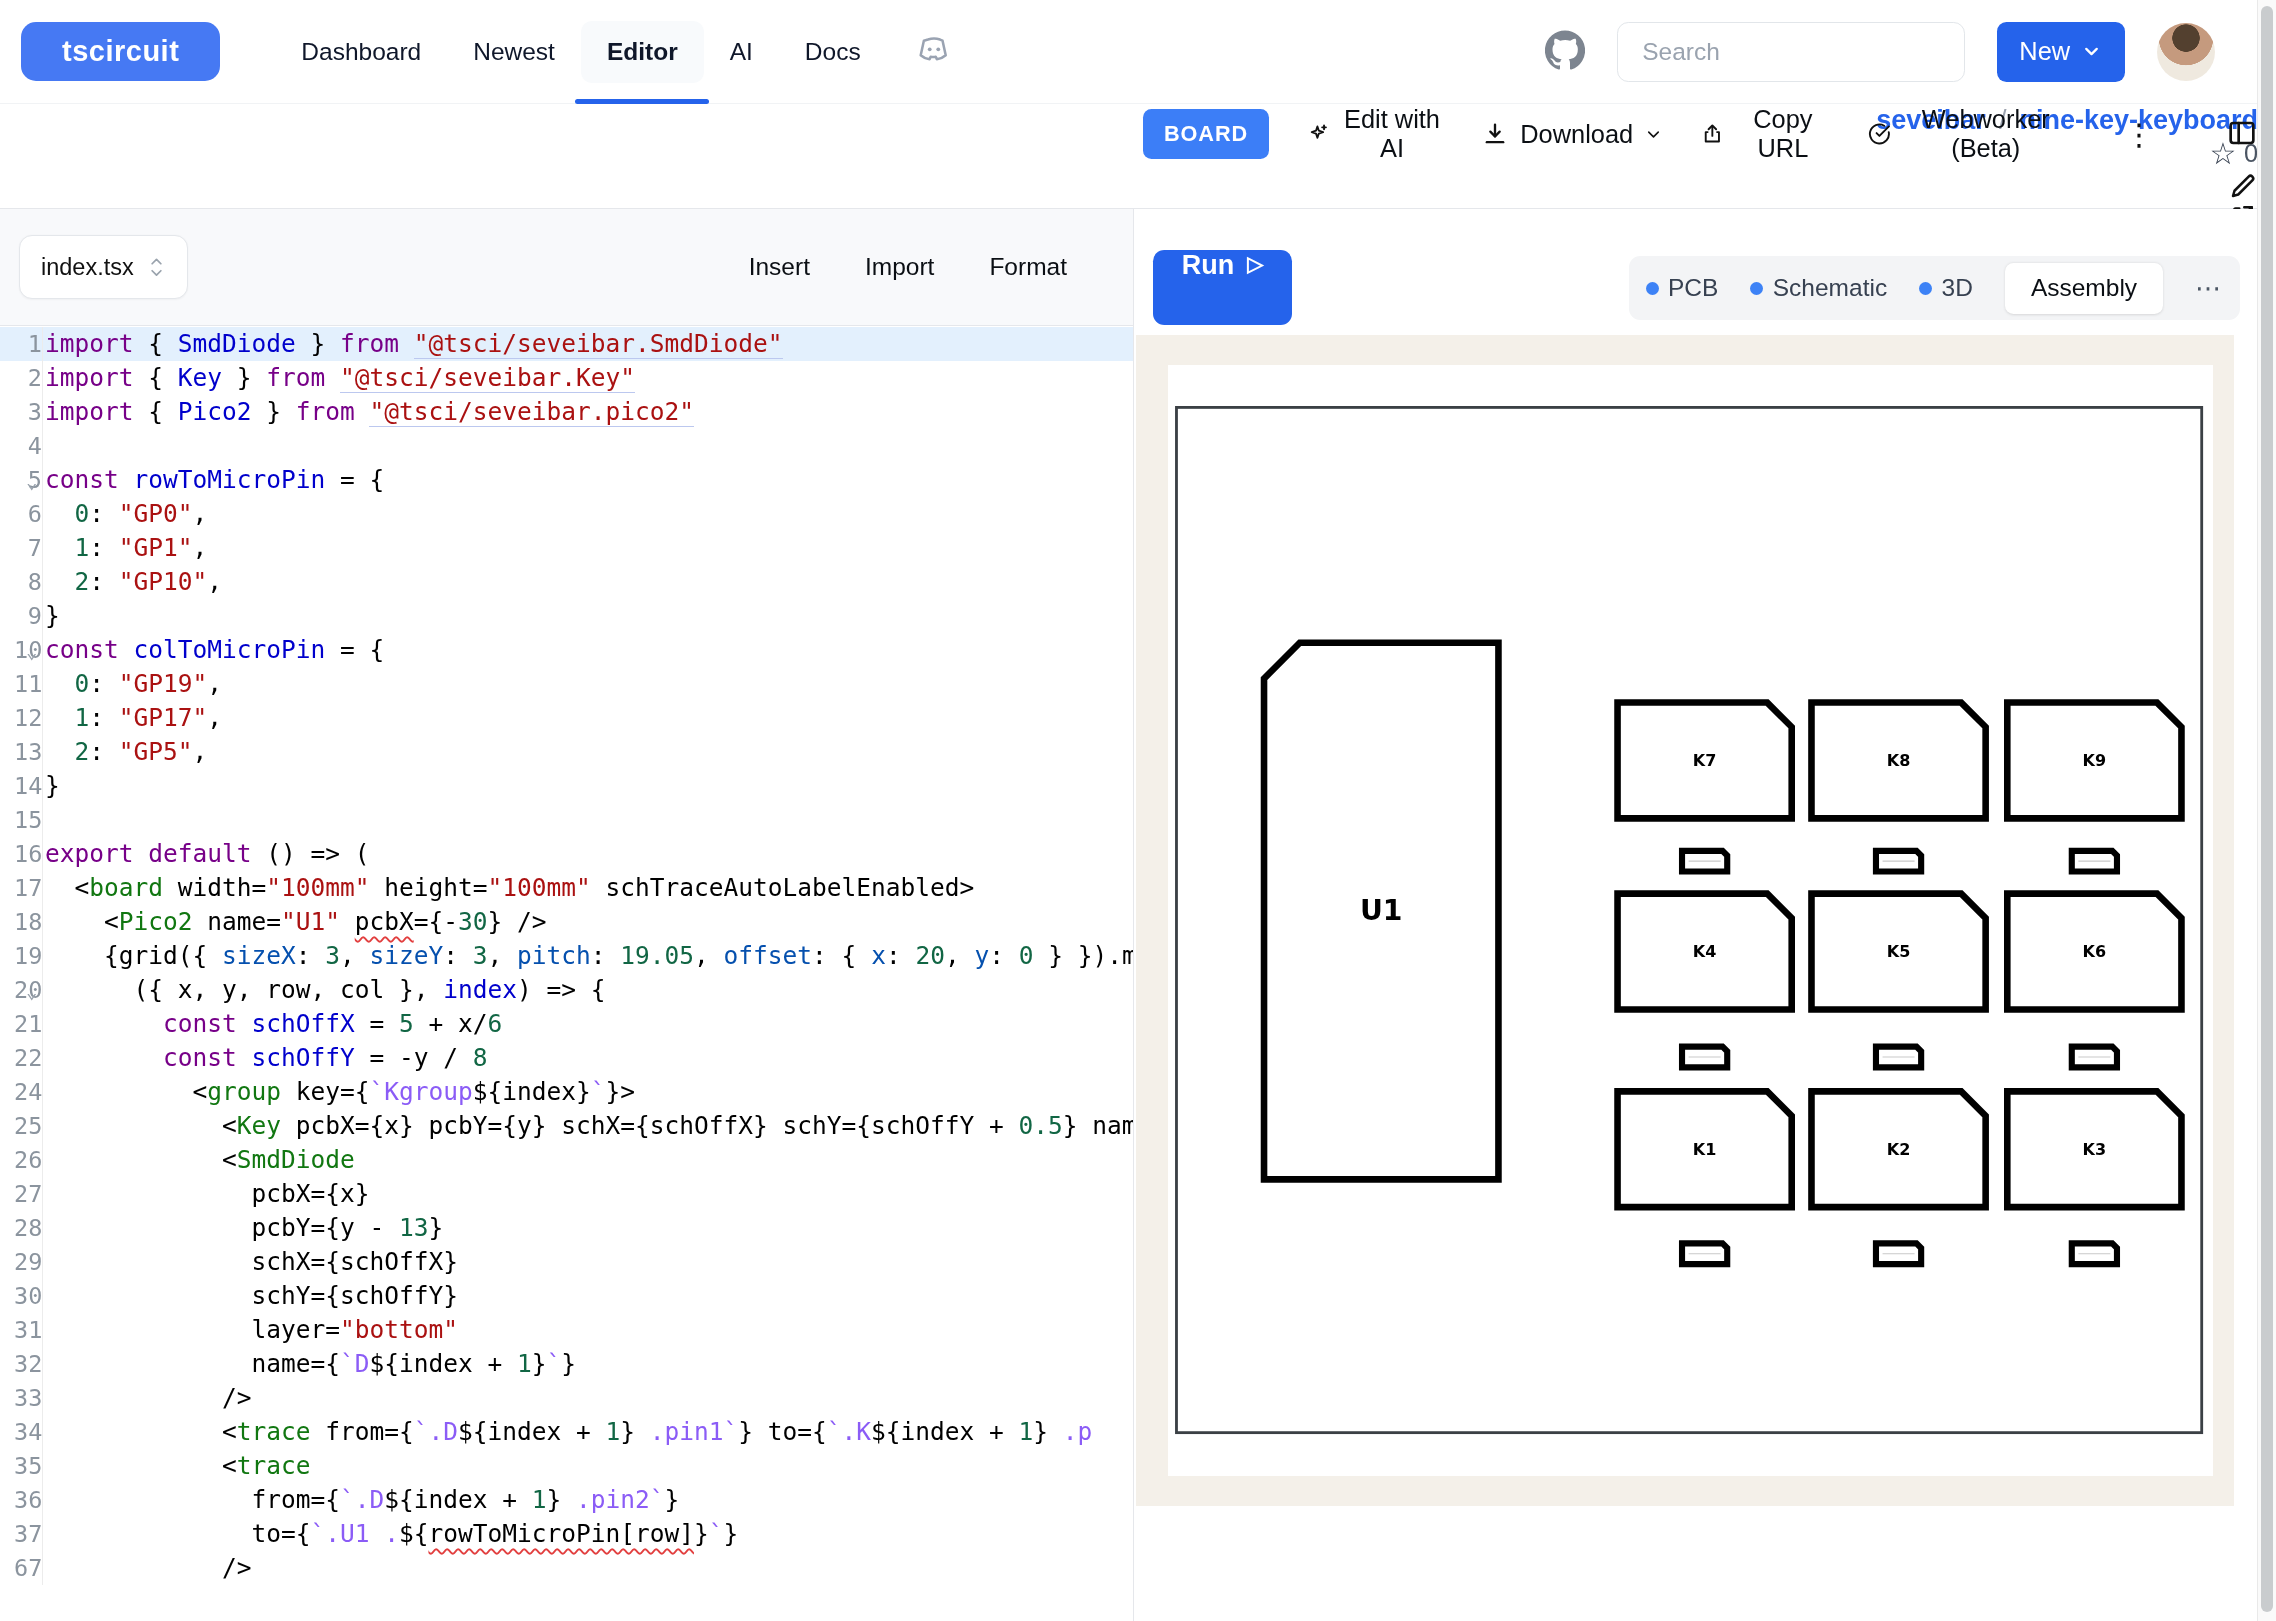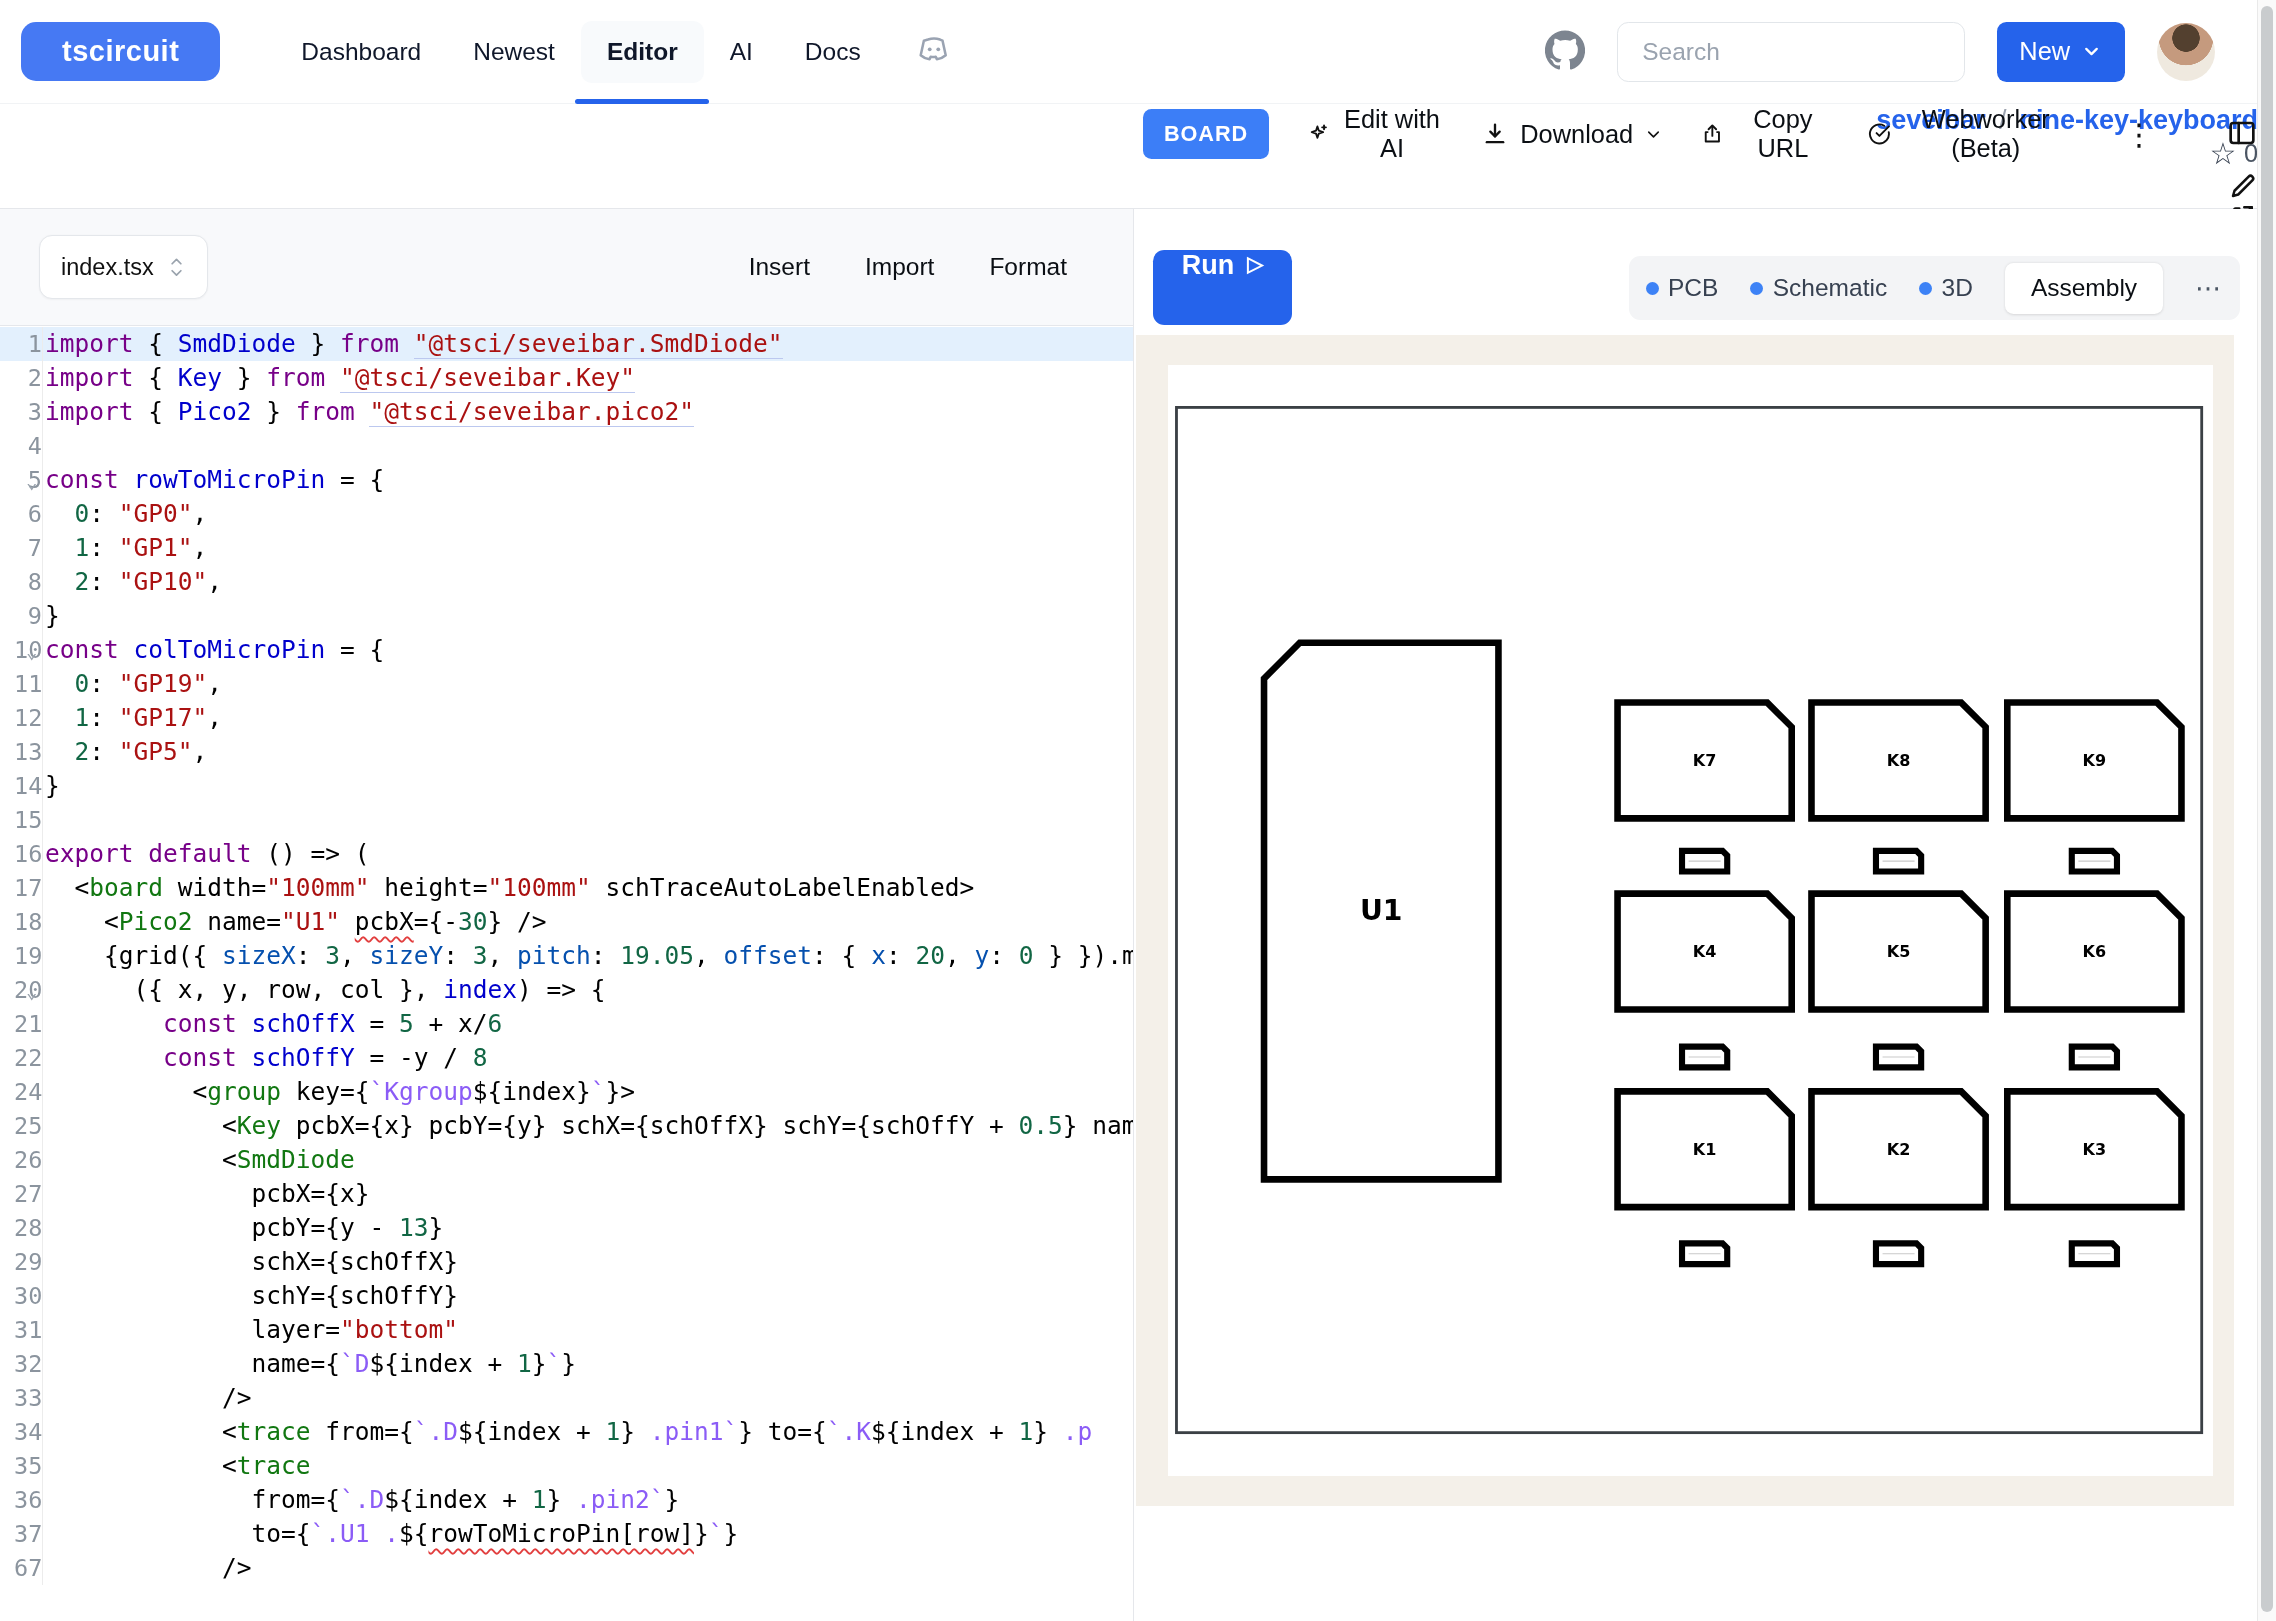--- a/index.html
+++ b/index.html
@@ -45,21 +45,21 @@
                  padding:12.2px 21px; border-radius:8.5px; }
   .bar2-act { display:flex; align-items:center; gap:11.3px; font-size:25.4px; font-weight:500;
               color:#0b0f14; background:none; border:none; }
   .kebab { font-size:30px; color:#111; margin-left:17px; background:none; border:none; }
   .panel-btn { background:none; border:none; margin-left:34px; }
 
   
   .left-pane { position:absolute; left:0; top:209px; width:1134px; bottom:0; background:#fff;
                border-right:1.9px solid #e5e7eb; }
   .ed-toolbar { height:117px; background:#f8f9fb; border-bottom:0.9px solid #e5e7eb;
-                display:flex; align-items:center; position:relative;padding-left:20px; }
+                display:flex; align-items:center; position:relative; }
   .file-chip { margin-left:19px; background:#fff; border:1.9px solid #e4e7eb; border-radius:13px;
                height:64px; display:flex; align-items:center; gap:13px; padding:0 21px;
                font-size:23.5px; color:#111; box-shadow:0 0.9px 1.9px rgba(0,0,0,.04); }
   .ed-menus { position:absolute; right:66px; display:flex; gap:55px; }
   .ed-menu { font-size:24.5px; font-weight:500; color:#0b0f14; background:none; border:none; }
 
   .code-area { position:absolute; left:0; top:118px; right:0; bottom:0; overflow:hidden;
                font-family:"DejaVu Sans Mono", monospace; font-size:24.5px; }
   .code-line { display:flex; height:34px; line-height:34px; white-space:pre; }
   .code-line.active { background:#e3f0fd; }

